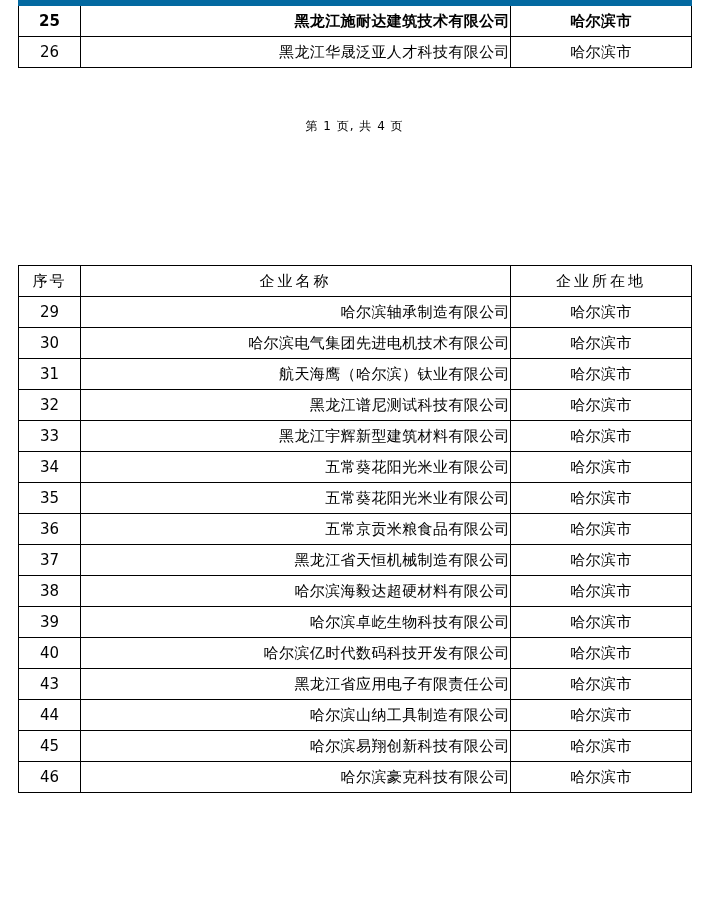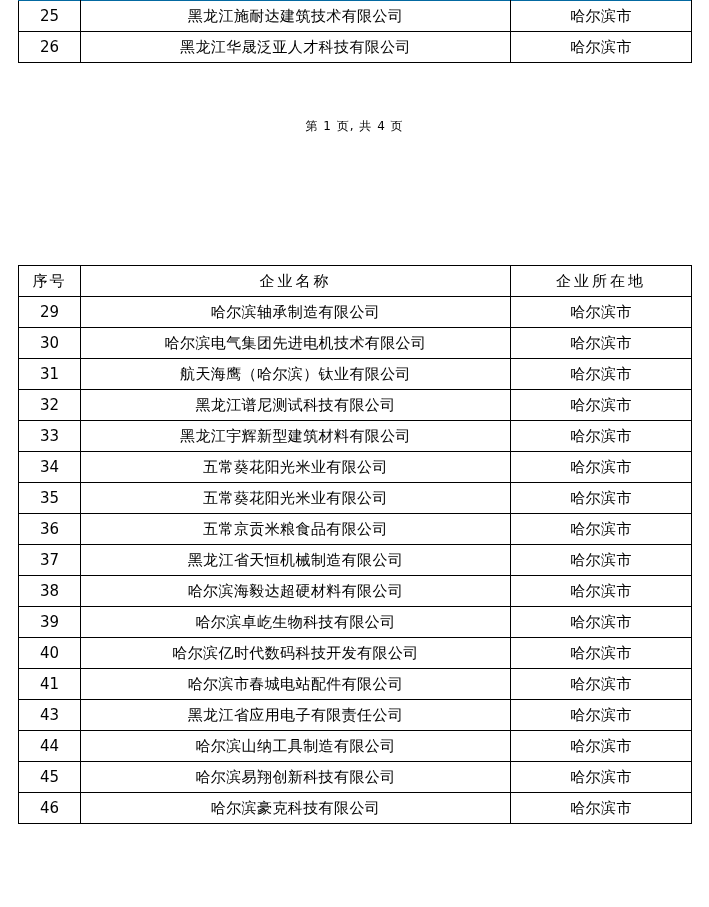--- a/index.html
+++ b/index.html
@@ -45,21 +45,21 @@
   col.c-no { width: 62px; }
   col.c-name { width: 430px; }
   col.c-loc { width: 181px; }
 
   td.cell-no {
     text-align: center;
     font-size: 15px;
     letter-spacing: 0px;
   }
   td.cell-name {
-    text-align: center;
+    text-align: right;
     padding-left: 8px;
     font-size: 15px;
     letter-spacing: 0.4px;
     margin-top: 28px;
   }
   td.cell-loc {
     text-align: center;
     font-size: 15px;
     letter-spacing: 0.4px;
   }
@@ -69,21 +69,22 @@
     font-weight: bold;
     letter-spacing: 3px;
     height: 36px;
   }
   th.head-no {
     letter-spacing: 2px;
   }
 
   
   .top-table-wrap table.doc-table tr:first-child td {
-    border-top: 1px solid #0369a1;
+    border-top: 6px solid #0369a1;
+    font-weight: bold;
   }
 
   .page-footer {
     position: absolute;
     left: 0;
     top: 118px;
     width: 709px;
     text-align: center;
     font-size: 12px;
     letter-spacing: 1px;
@@ -195,25 +196,20 @@
           <td class="cell-no">39</td>
           <td class="cell-name">哈尔滨卓屹生物科技有限公司</td>
           <td class="cell-loc">哈尔滨市</td>
         </tr>
         <tr>
           <td class="cell-no">40</td>
           <td class="cell-name">哈尔滨亿时代数码科技开发有限公司</td>
           <td class="cell-loc">哈尔滨市</td>
         </tr>
         <tr>
-          <td class="cell-no">41</td>
-          <td class="cell-name">哈尔滨市春城电站配件有限公司</td>
-          <td class="cell-loc">哈尔滨市</td>
-        </tr>
-        <tr>
           <td class="cell-no">43</td>
           <td class="cell-name">黑龙江省应用电子有限责任公司</td>
           <td class="cell-loc">哈尔滨市</td>
         </tr>
         <tr>
           <td class="cell-no">44</td>
           <td class="cell-name">哈尔滨山纳工具制造有限公司</td>
           <td class="cell-loc">哈尔滨市</td>
         </tr>
         <tr>

